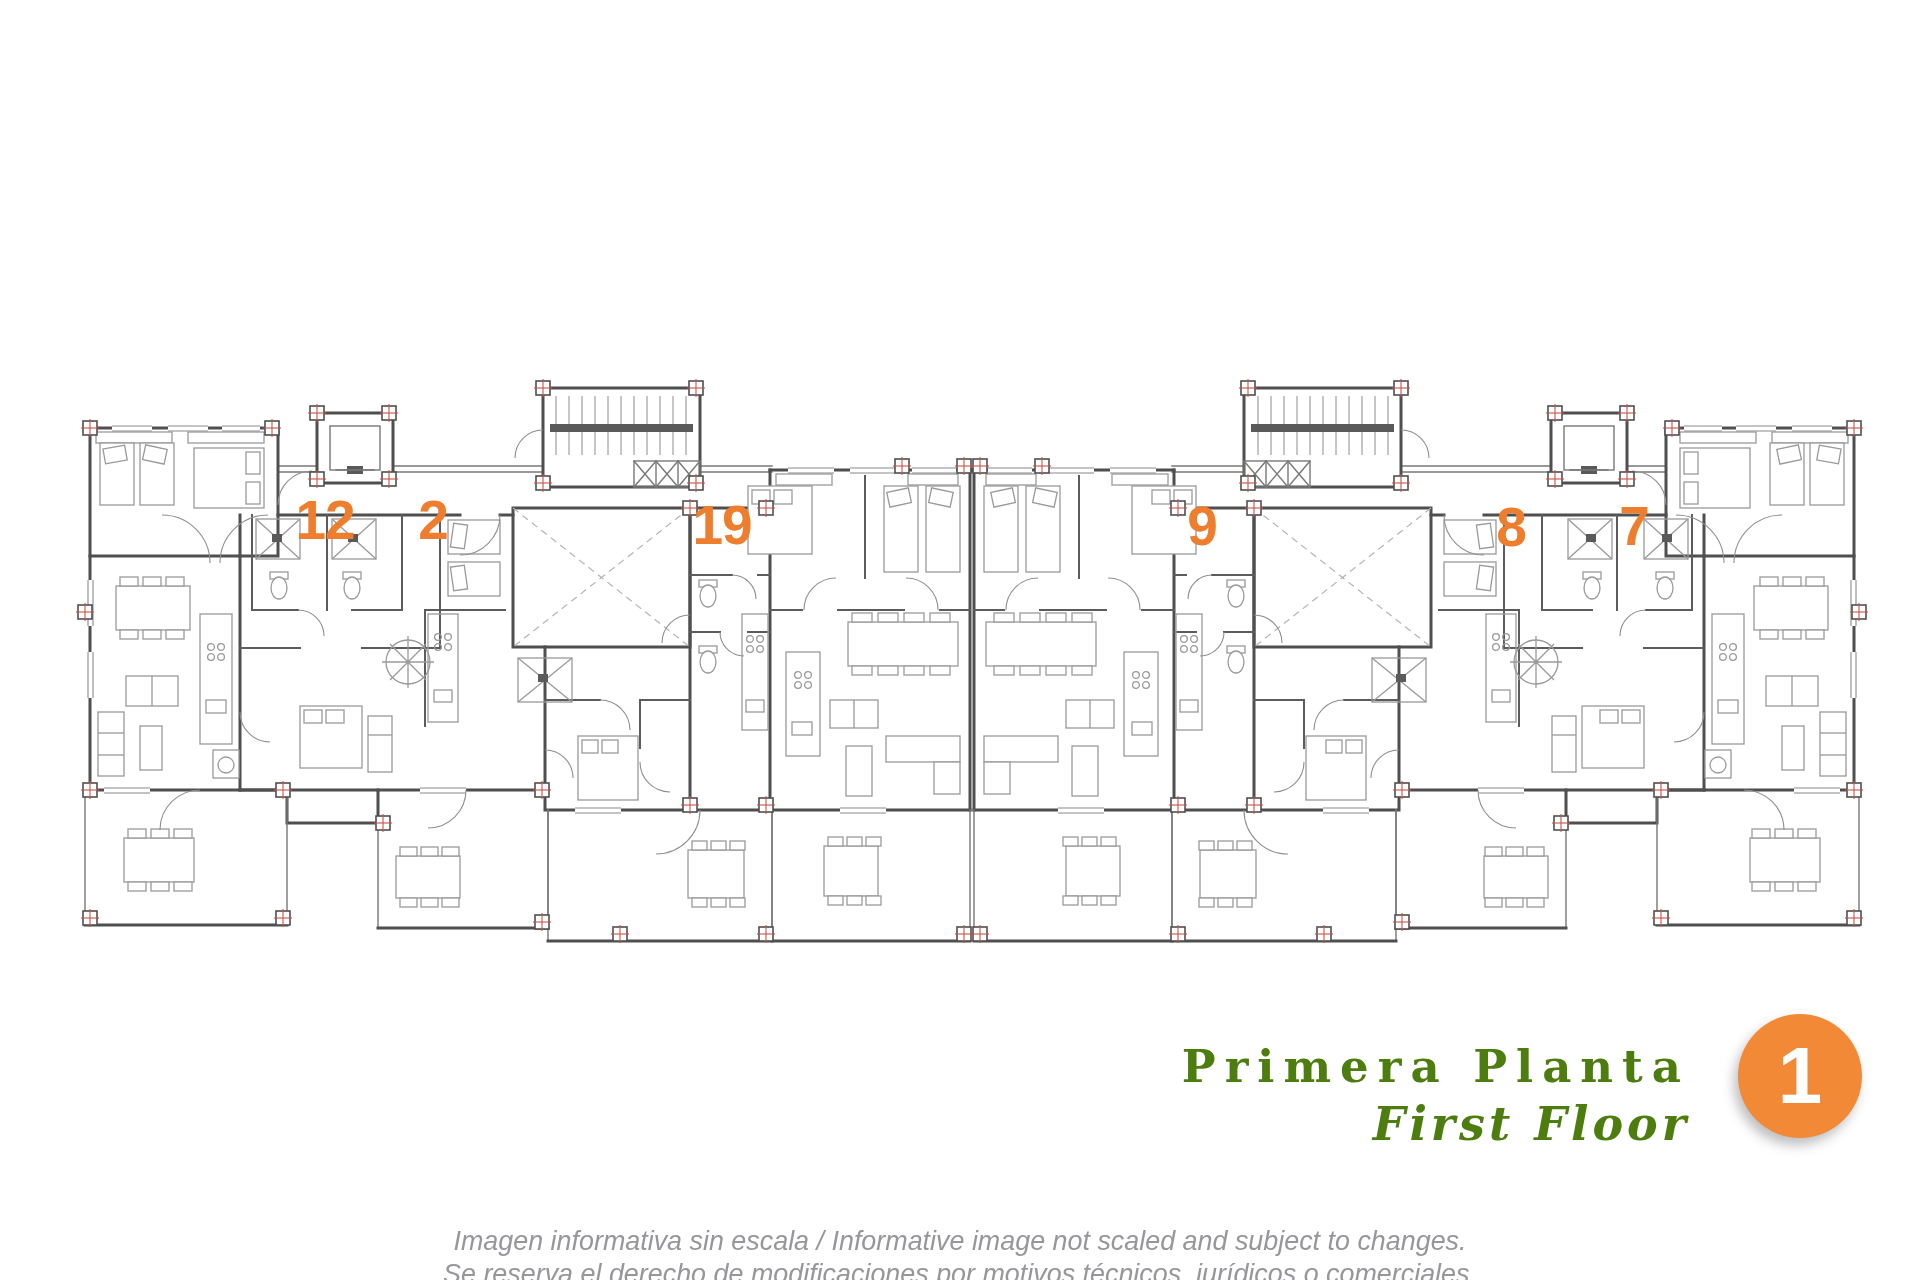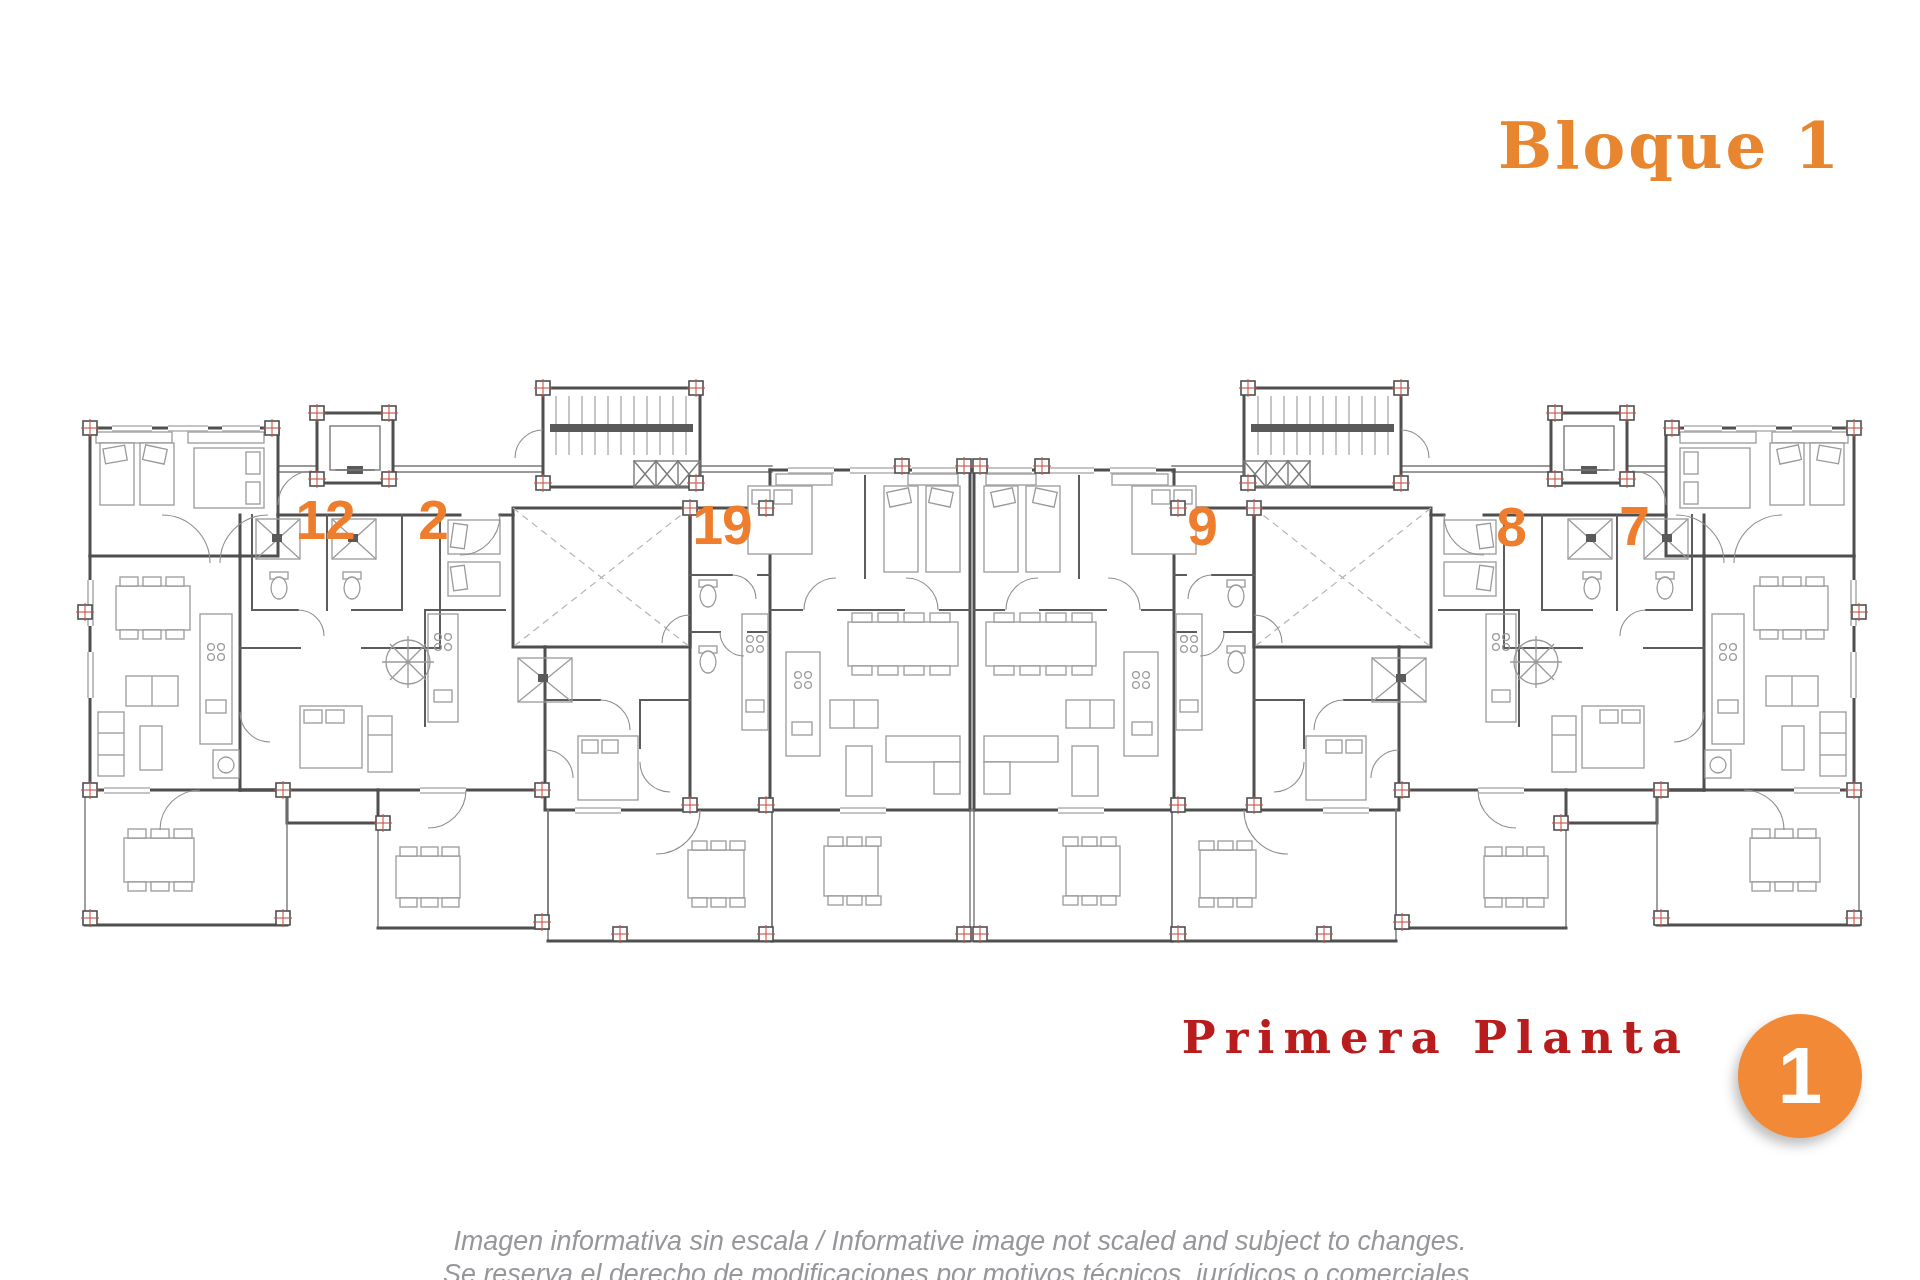--- a/index.html
+++ b/index.html
@@ -19,21 +19,21 @@
   .dash {stroke:#b4b4b4;stroke-width:1.2;stroke-dasharray:7 5;fill:none;}
   .dark {fill:#5a5a5a;stroke:none;}
   .tread{stroke:#8c8c8c;stroke-width:1;}
   .colsq{fill:#ffffff;stroke:#4f4f4f;stroke-width:1.6;}
   .colx {stroke:#c9544a;stroke-width:1.1;}
 
   
   .block-title{position:absolute;top:108px;right:78px;
      font-family:"DejaVu Serif",serif;font-size:64px;font-weight:600;
      color:#e8862f;letter-spacing:3px;}
-  .floor-label{position:absolute;top:1010px;right:230px;text-align:right;color:#b91c1c;margin-left:16px;}
+  .floor-label{position:absolute;top:1039px;right:230px;text-align:right;color:#4d7c0f;margin-left:16px;}
   .floor-label .l1{font-family:"DejaVu Serif",serif;font-size:45px;font-weight:600;
      letter-spacing:9px;line-height:56px;}
   .floor-label .l2{font-family:"DejaVu Serif",serif;font-size:46px;font-weight:700;
      font-style:italic;letter-spacing:4px;line-height:58px;}
   .badge{position:absolute;left:1738px;top:1014px;width:124px;height:124px;border-radius:50%;
      background:#f18936;color:#fff;display:flex;align-items:center;justify-content:center;
      font-size:80px;font-weight:bold;font-family:"Liberation Sans",sans-serif;
      box-shadow:-4px 7px 12px rgba(110,110,110,0.45);}
   .disclaimer{position:absolute;left:0;width:1920px;top:1224px;text-align:center;
      color:#97979b;font-style:italic;font-size:28px;line-height:33px;
@@ -363,24 +363,24 @@
 
   <div style="position:absolute;left:0;top:0;width:1820px;height:1280px;">
       <div class="unit-num" style="left: 325px; top: 520px;">12</div>
       <div class="unit-num" style="left: 433px; top: 520px;">2</div>
       <div class="unit-num" style="left: 722px; top: 525px;">19</div>
       <div class="unit-num" style="left: 1202px; top: 526px;">9</div>
       <div class="unit-num" style="left: 1511px; top: 527px;">8</div>
       <div class="unit-num" style="left: 1634px; top: 526px;">7</div>
     </div>
 
-  <div class="block-title">Bloque 1</div>
 
   <div class="floor-label">
     <div class="l1">Primera Planta</div>
+    <div class="l2">First Floor</div>
   </div>
 
   <div class="badge">1</div>
 
   <div class="disclaimer">
     <div>Imagen informativa sin escala /  Informative image not scaled and subject to changes.</div>
     <div>Se reserva el derecho de modificaciones por motivos técnicos, jurídicos o comerciales.</div>
   </div>
 
 </div>

